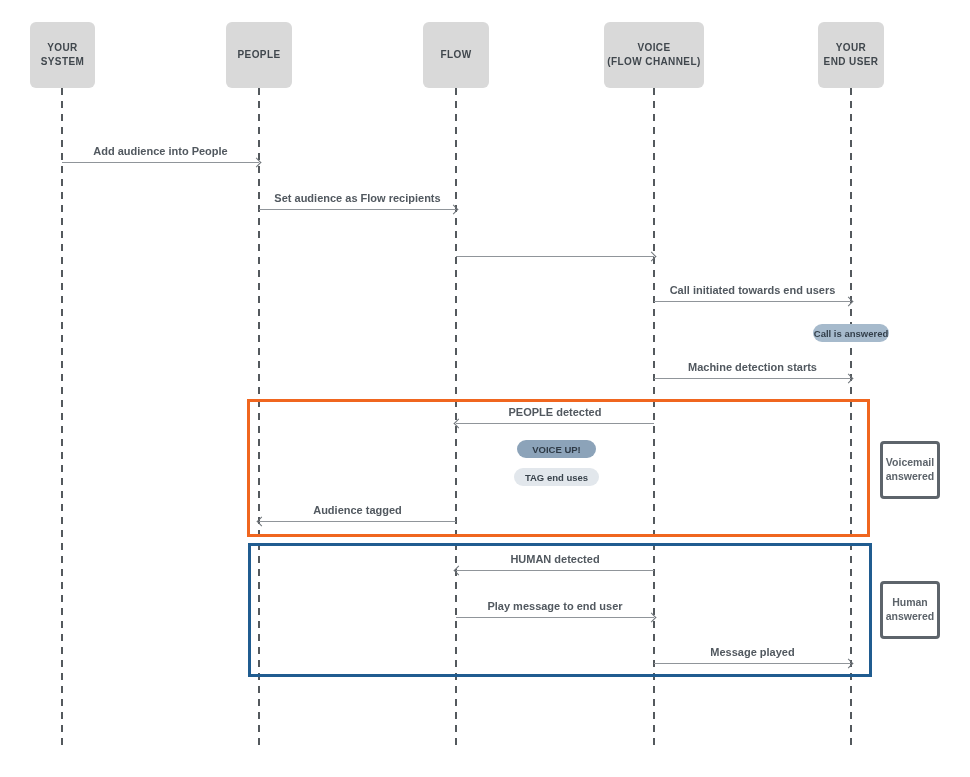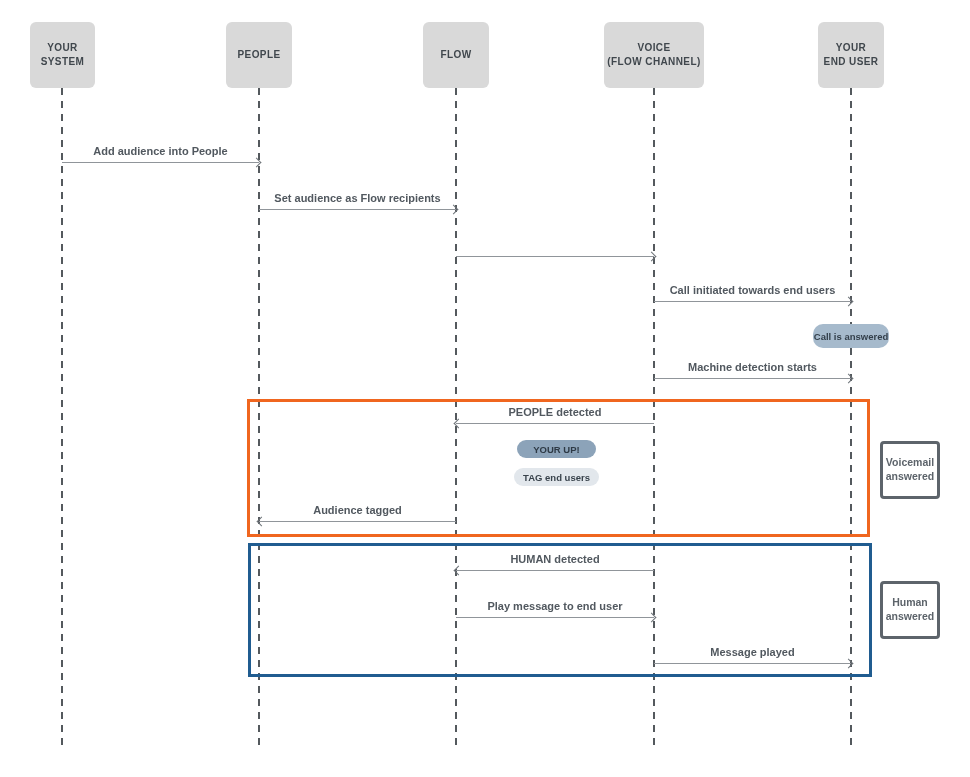--- a/index.html
+++ b/index.html
@@ -97,43 +97,43 @@
       </div>
   </div>
 
   <div class="msg" style="left:654px; top:284px; width:197px">
     <div class="lbl">Call initiated towards end users</div>
     <div class="line">
         <span class="ah right"></span>
       </div>
   </div>
 
-  <div class="pill pill-note" style="left:813px; top:324px; width:76px; height:24px">
+  <div class="pill pill-note" style="left:813px; top:324px; width:76px; height:18px">
     <span>Call is answered</span>
   </div>
 
   <div class="msg" style="left:654px; top:361px; width:197px">
     <div class="lbl">Machine detection starts</div>
     <div class="line">
         <span class="ah right"></span>
       </div>
   </div>
 
   <div class="msg" style="left:456px; top:406px; width:198px">
     <div class="lbl">PEOPLE detected</div>
     <div class="line">
         <span class="ah left"></span>
       </div>
   </div>
 
   <div class="pill pill-dark" style="left:517px; top:440px; width:79px; height:18px">
-    <span>YOUR UP!</span>
+    <span>VOICE UP!</span>
   </div>
   <div class="pill pill-light" style="left:514px; top:468px; width:85px; height:18px">
-    <span>TAG end users</span>
+    <span>TAG end uses</span>
   </div>
 
   <div class="msg" style="left:259px; top:504px; width:197px">
     <div class="lbl">Audience tagged</div>
     <div class="line">
         <span class="ah left"></span>
       </div>
   </div>
 
   <div class="msg" style="left:456px; top:600px; width:198px">

